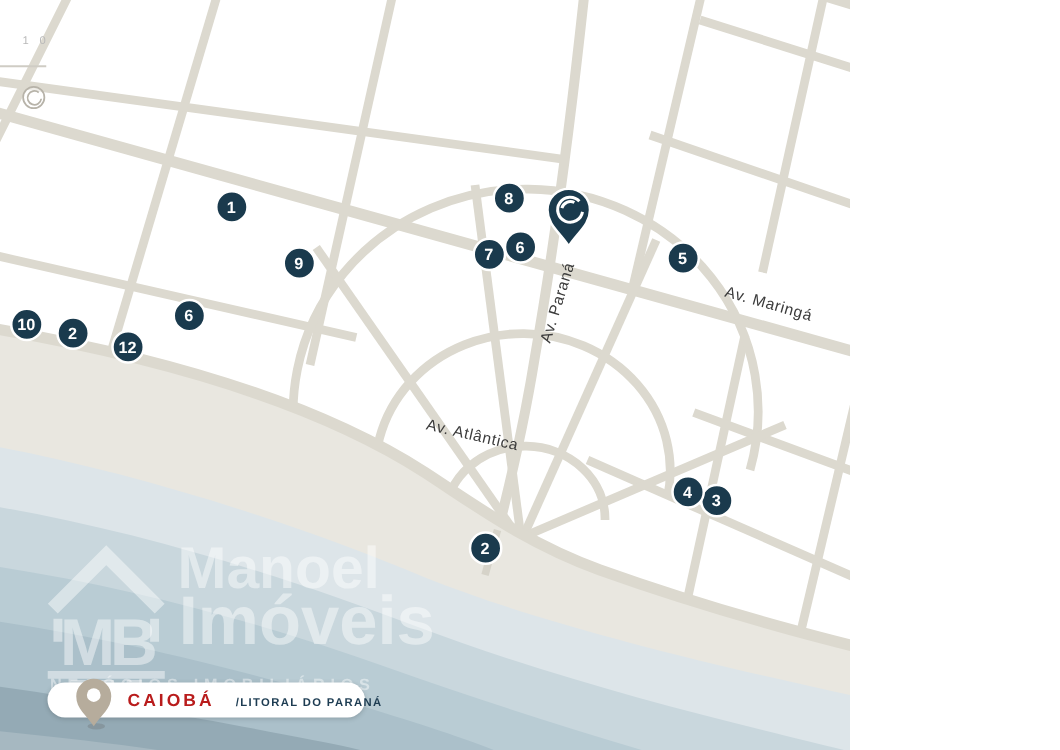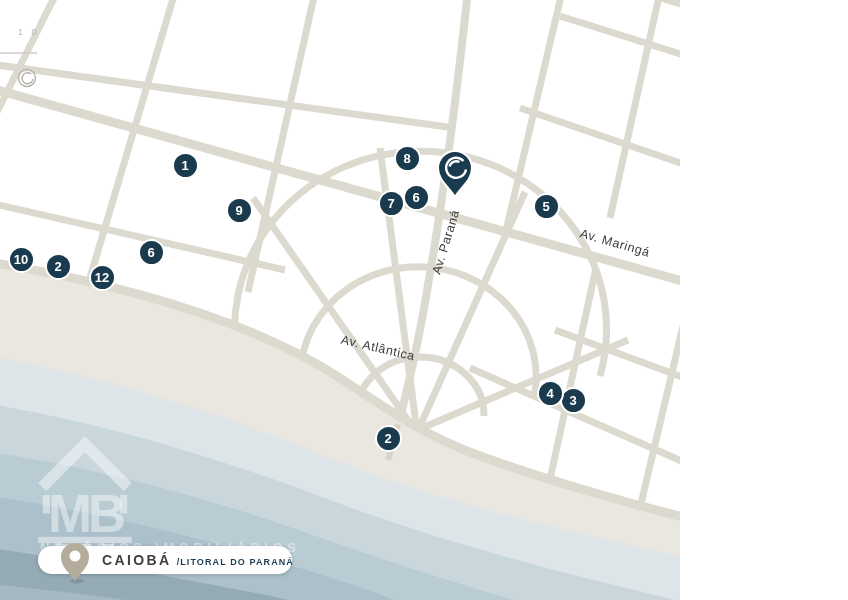--- a/index.html
+++ b/index.html
@@ -25,22 +25,22 @@
     position:absolute;left:10px;top:112px;width:300px;
     font-size:13px;font-weight:bold;letter-spacing:4.6px;white-space:nowrap;
   }
   
   .badge{
     position:absolute;left:38px;top:546px;width:254px;height:28px;
     background:#ffffff;border-radius:15px;box-shadow:0 1px 4px rgba(0,0,0,0.18);
     display:flex;align-items:center;padding-left:64px;box-sizing:border-box;white-space:nowrap;
   }
   .badge-pin{position:absolute;left:16px;top:-9px;}
-  .badge-city{font-size:14px;font-weight:bold;letter-spacing:2.4px;color:#404040;}
-  .badge-region{font-size:9px;font-weight:bold;letter-spacing:1.1px;color:#1d3c52;margin-left:5px;padding-top:3px;}
+  .badge-city{font-size:14px;font-weight:bold;letter-spacing:2.4px;color:#b91c1c;}
+  .badge-region{font-size:9px;font-weight:bold;letter-spacing:1.1px;color:#1d3c52;margin-left:17px;padding-top:3px;}
   .street-label{fill:#3b3b3b;font-family:"Liberation Sans",sans-serif;font-size:12.5px;font-weight:500;letter-spacing:0.6px;}
   .ruler-text{fill:#b9b9b9;font-family:"Liberation Sans",sans-serif;font-size:9px;letter-spacing:3px;}
 </style>
 </head>
 <body>
 
 <div class="stage">
 
   <svg class="mapsvg" width="848" height="600" viewBox="0 0 848 600">
 
@@ -135,20 +135,24 @@
     </div>
 
   <div class="watermark">
     <svg class="wm-house" width="102" height="114" viewBox="0 0 100 112">
       <path d="M8,52 L50,10 L92,52" stroke="currentColor" stroke-width="11" fill="none"></path>
       <path d="M12,60 L12,78 M88,60 L88,78" stroke="currentColor" stroke-width="7"></path>
       <text x="50" y="96" text-anchor="middle" font-family="Liberation Sans, sans-serif" font-size="52" font-weight="bold" letter-spacing="-4" fill="currentColor">MB</text>
       <path d="M4,104 L96,104" stroke="currentColor" stroke-width="6"></path>
       <path d="M22,110 L34,110 M44,110 L56,110 M66,110 L78,110" stroke="currentColor" stroke-width="4"></path>
     </svg>
+    <div class="wm-text">
+      <div class="wm-line1">Manoel</div>
+      <div class="wm-line2">Imóveis</div>
+    </div>
     <div class="wm-tagline">NEGÓCIOS IMOBILIÁRIOS</div>
   </div>
 
   <div class="badge">
     <svg class="badge-pin" width="42" height="48" viewBox="0 0 42 48">
       <ellipse cx="23" cy="44" rx="7" ry="2.5" fill="rgba(90,90,90,0.25)"></ellipse>
       <path d="M21,44 C15,35 7,30 7,20 a14,14 0 1 1 28,0 c0,10 -8,15 -14,24 z" fill="#b6ac9c"></path>
       <circle cx="21" cy="19" r="5.5" fill="#ffffff"></circle>
     </svg>
     <span class="badge-city">CAIOBÁ</span>

